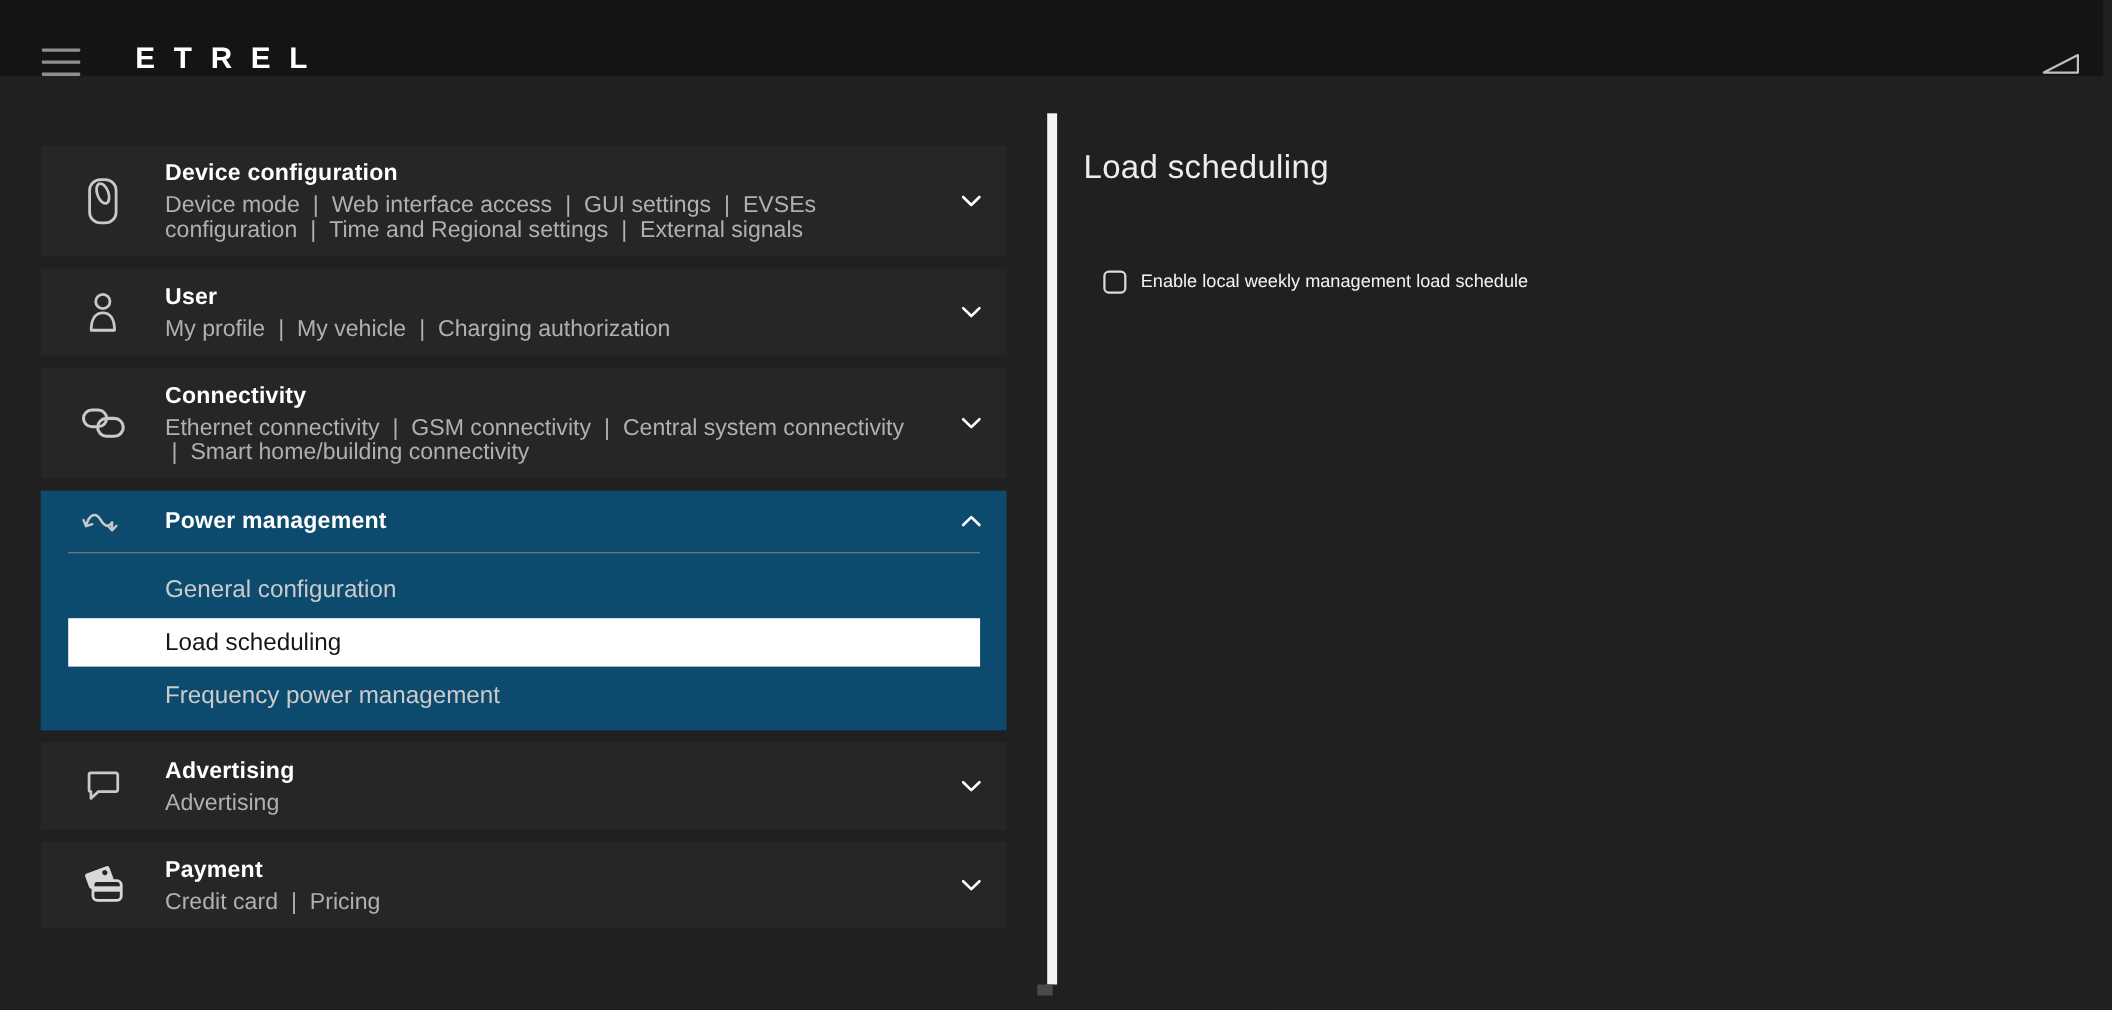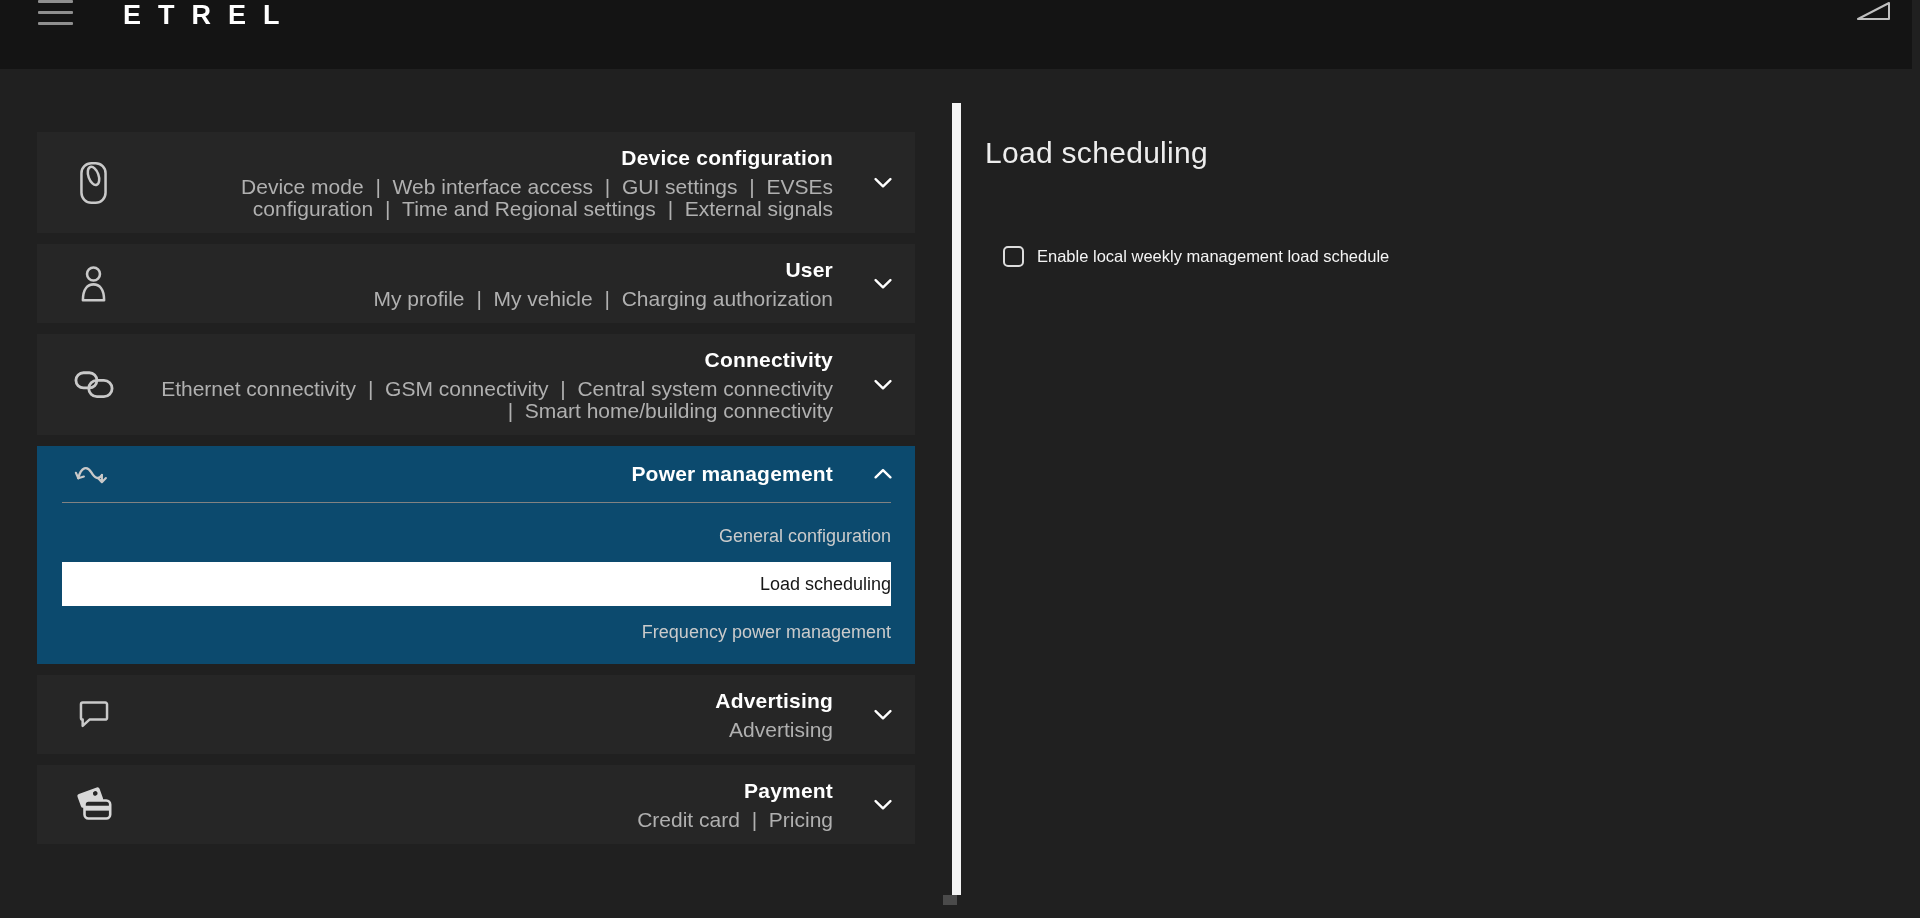--- a/index.html
+++ b/index.html
@@ -9,51 +9,51 @@
     background: #202020;
     font-family: "Liberation Sans", sans-serif;
     overflow: hidden;
     color: #fff;
   }
 
   
   .topbar {
     position: absolute; left: 0; top: 0; width: 1912px; height: 69px;
     background: #141414;
-    display: flex; align-items: flex-start;
+    display: flex; align-items: flex-end;
   }
   .hamburger { margin-left: 38px; width: 35px; cursor: pointer; }
   .hamburger span { display: block; height: 3px; background: #8f8f8f; border-radius: 1px; }
   .hamburger span + span { margin-top: 8px; }
   .brand {
     margin-left: 50px;
     font-size: 27px; font-weight: 700; letter-spacing: 17px;
     color: #fff; white-space: nowrap;
   }
   .signal { margin-left: auto; margin-right: 20px; display: flex; align-items: center; }
 
   
-  .nav-panel { position: absolute; left: 37px; top: 132px; width: 878px; text-align: right; }
+  .nav-panel { position: absolute; left: 37px; top: 132px; width: 878px; }
   .card { background: #262626; margin-bottom: 11px; position: relative; }
   .card.expanded { background: #0c4a6e; }
   .card-head { display: flex; align-items: center; padding: 13px 0; position: relative; min-height: 52px; cursor: pointer; }
   .card.expanded .card-head { padding: 14px 0; }
   .icon-col { width: 113px; flex: none; display: flex; justify-content: center; align-items: center; color: #c9c9c9; }
   .content { flex: 1; padding-right: 82px; }
   .card-title { font-size: 21px; font-weight: 700; color: #fff; line-height: 26px; margin-bottom: 5px; letter-spacing: 0.2px; }
   .card.expanded .card-title { margin-bottom: 0; }
   .card-links { font-size: 21px; color: #b0b0b0; line-height: 22px; }
   .card-link { cursor: pointer; }
   .card-link.not-first { margin-left: 6px; }
   .chevron { position: absolute; right: 23px; top: 50%; transform: translateY(-50%); display: flex; cursor: pointer; }
   .divider { height: 1px; background: #828282; margin: 0 24px 0 25px; }
   .menu { padding: 7px 0 6px; }
   .menu-item {
     margin: 4px 24px 4px 25px; height: 44px; line-height: 44px;
-    padding-left: 88px; font-size: 18px; color: #cbcbcb; cursor: pointer;
+    padding-left: 88px; font-size: 22px; color: #cbcbcb; cursor: pointer;
   }
   .menu-item.selected { background: #ffffff; color: #161616; }
 
   
   .vscroll { position: absolute; left: 952px; top: 103px; width: 9px; height: 792px; background: #f4f4f4; }
   .scroll-corner { position: absolute; left: 943px; top: 895px; width: 14px; height: 10px; background: #4a4a4a; }
 
   
   .main-panel { position: absolute; left: 985px; top: 134px; width: 880px; }
   .page-title { font-size: 30px; font-weight: 400; color: #ededed; letter-spacing: 0.3px; line-height: 38px; }

